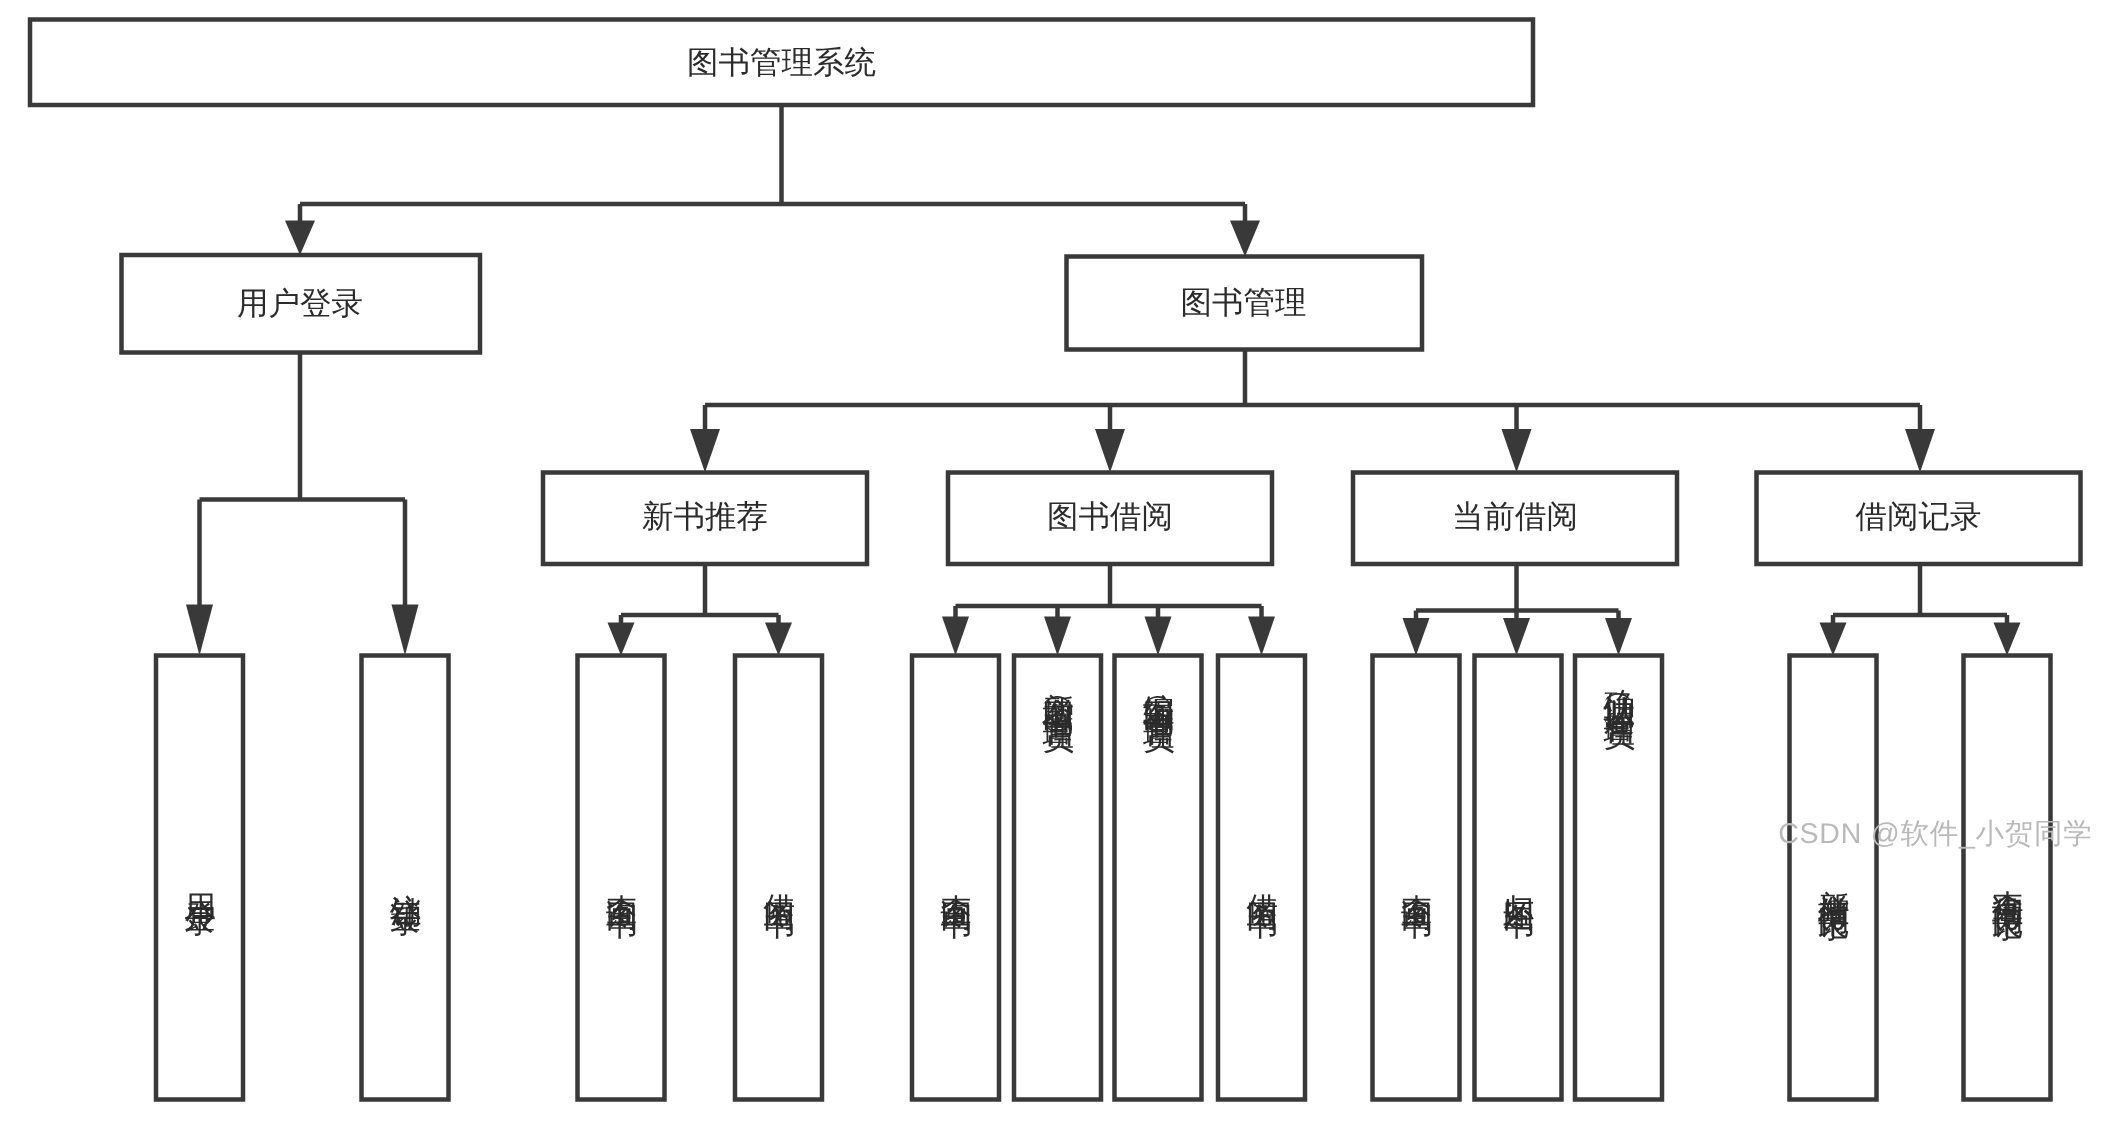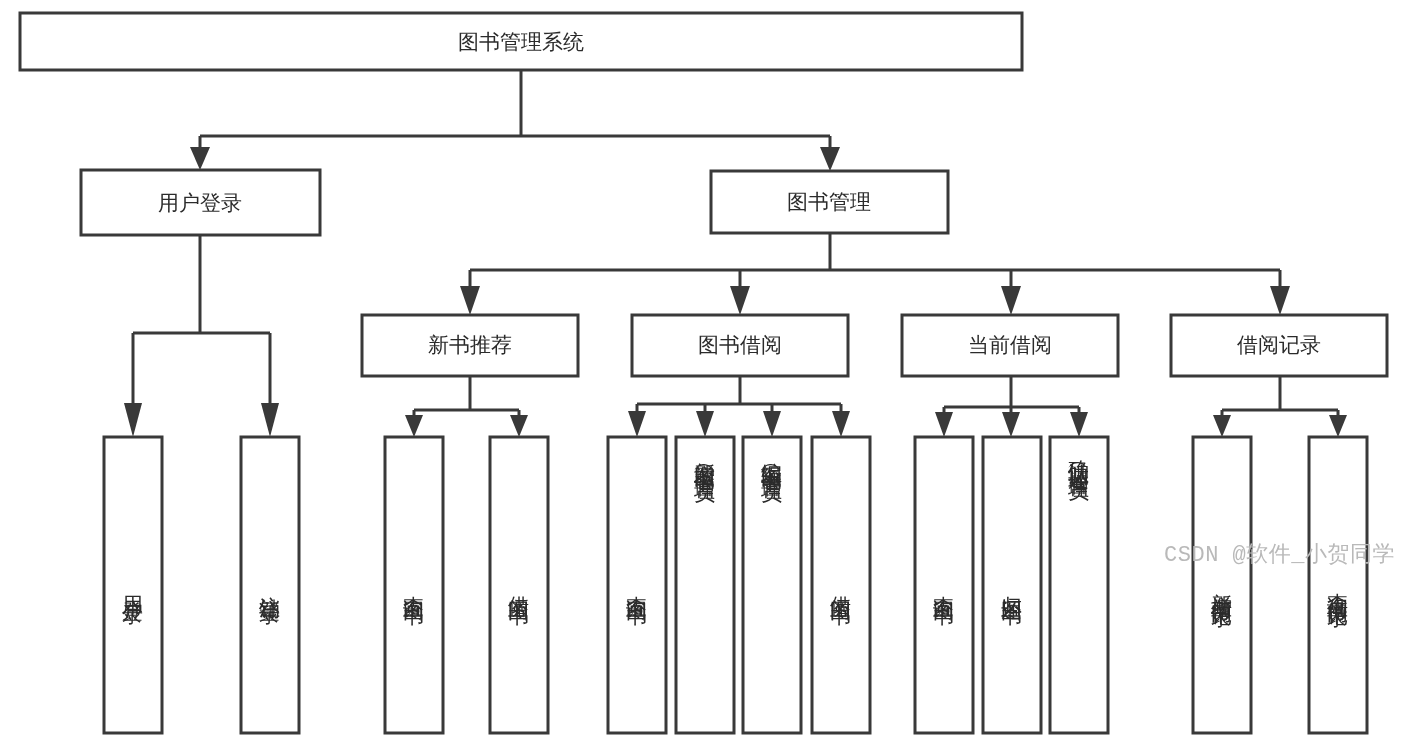--- a/index.html
+++ b/index.html
@@ -58,22 +58,22 @@
     color: #2b2b2b;
     letter-spacing: 3px;
     text-align: center;
     white-space: nowrap;
     pointer-events: none;
   }
   .watermark {
     position: absolute;
     right: 10px;
     bottom: 4px;
-    font-family: Liberation Mono, monospace;
-    font-size: 22px;
+    font-family: Liberation Sans, sans-serif;
+    font-size: 19px;
     color: #b9b9b9;
     white-space: nowrap;
     letter-spacing: 0.5px;
   }
 </style>
 </head>
 <body>
 
 <div id="diagram-root">
 

